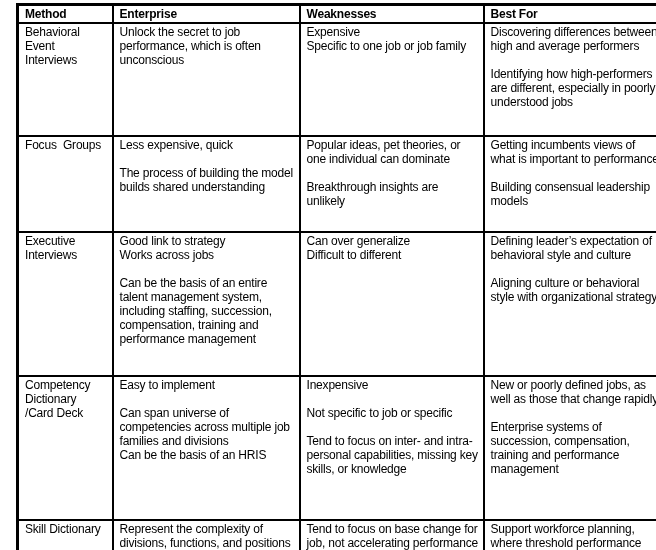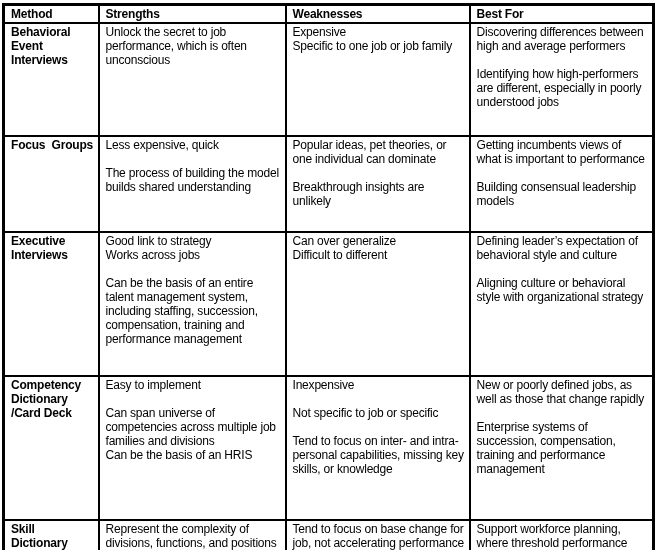--- a/index.html
+++ b/index.html
@@ -7,21 +7,21 @@
     padding: 0;
     background: #ffffff;
     width: 656px;
     height: 550px;
     overflow: hidden;
   }
   .page {
     width: 656px;
     height: 550px;
     box-sizing: border-box;
-    padding: 3px 2px;
+    padding: 3px 16px;
     background: #ffffff;
   }
   table.methods {
     border-collapse: collapse;
     table-layout: fixed;
     width: 650px;
     background: #ffffff;
     border: 3px solid #000000;
     font-family: "Liberation Sans", "DejaVu Sans", sans-serif;
     font-size: 12px;
@@ -36,21 +36,21 @@
     text-align: left;
     padding: 1px 4px 1px 6px;
     white-space: pre-wrap;
     overflow: hidden;
     box-sizing: border-box;
   }
   table.methods th {
     font-weight: bold;
   }
   td.method-col {
-    font-weight: bold;
+    font-weight: normal;
   }
   tr.hdr  { height: 17px; }
   tr.r0   { height: 113px; }
   tr.r1   { height: 96px; margin-left: 24px; }
   tr.r2   { height: 144px; }
   tr.r3   { height: 144px; }
   tr.r4   { height: 62px; margin-top: 17px; }
 </style>
 </head>
 <body>
@@ -59,21 +59,21 @@
   <table class="methods">
     <colgroup>
       <col style="width:95px">
       <col style="width:187px">
       <col style="width:184px">
       <col style="width:184px">
     </colgroup>
     <thead>
       <tr class="hdr">
         <th>Method</th>
-        <th>Strengths</th>
+        <th>Enterprise</th>
         <th>Weaknesses</th>
         <th>Best For</th>
       </tr>
     </thead>
     <tbody>
       <tr class="r0">
         <td class="method-col">Behavioral Event Interviews</td>
         <td>Unlock the secret to job performance, which is often unconscious</td>
         <td>Expensive
 Specific to one job or job family</td>

